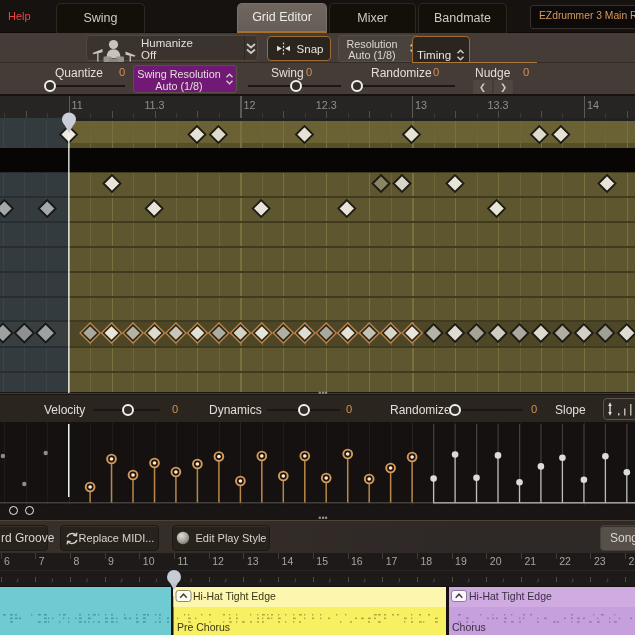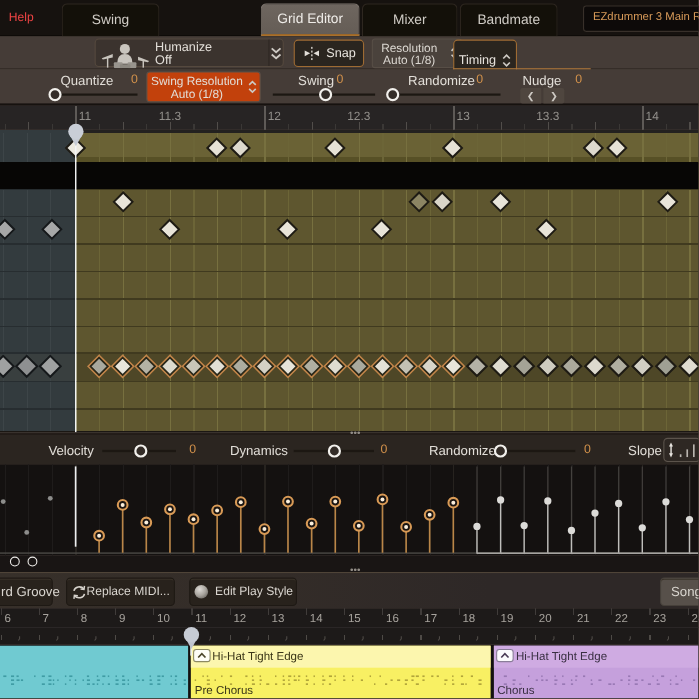--- a/index.html
+++ b/index.html
@@ -79,21 +79,21 @@
         </svg>
   </div>
 </div>
 <div class="abs" style="left:412px;top:61.5px;width:125px;height:1.3px;background:#AD783E;z-index:5"></div>
 
 <div class="abs" style="left:0;top:63px;width:635px;height:33px;background:#453C37;border-bottom:2px solid #16120F">
   <div class="lbl" style="left:55px;top:3px">Quantize</div>
 <div class="track" style="left:44px;top:22px;width:81px"></div>
 <div class="knob" style="left:43.5px;top:16.5px"></div>
 <div class="val" style="left:119px;top:3px">0</div>
-  <div class="abs" style="left:133px;top:2px;width:104px;height:28px;background:#c2410c;border:1px solid #5A5048;border-radius:3px">
+  <div class="abs" style="left:133px;top:2px;width:104px;height:28px;background:#701a75;border:1px solid #5A5048;border-radius:3px">
     <div style="position:absolute;left:0;right:12px;top:2px;text-align:center;font-size:10.8px;color:#E2DED8">Swing Resolution</div>
     <div style="position:absolute;left:0;right:12px;top:14px;text-align:center;font-size:10.8px;color:#E2DED8">Auto (1/8)</div>
     <div style="position:absolute;right:2px;top:6px"><svg width="9" height="14" viewBox="0 0 9 14">
             <path d="M1.5 5.2 L4.5 2.2 L7.5 5.2" stroke="#CDC9C3" stroke-width="1.5" fill="none"></path>
             <path d="M1.5 8.8 L4.5 11.8 L7.5 8.8" stroke="#CDC9C3" stroke-width="1.5" fill="none"></path>
           </svg></div>
   </div>
   <div class="lbl" style="left:271px;top:3px">Swing</div>
 <div class="track" style="left:248px;top:22px;width:93px"></div>
 <div class="knob" style="left:289.5px;top:16.5px"></div>
@@ -293,21 +293,21 @@
 <div class="knob" style="left:121.5px;top:8.5px"></div>
 <div class="val" style="left:172px;top:8px">0</div>
   <div class="lbl" style="left:209px;top:8px">Dynamics</div>
 <div class="track" style="left:267px;top:14px;width:73px"></div>
 <div class="knob" style="left:297.5px;top:8.5px"></div>
 <div class="val" style="left:346px;top:8px">0</div>
   <div class="lbl" style="left:390px;top:8px">Randomize</div>
 <div class="track" style="left:448px;top:14px;width:75px"></div>
 <div class="knob" style="left:448.5px;top:8.5px"></div>
 <div class="val" style="left:531px;top:8px">0</div>
-  <div class="lbl" style="left:571px;top:8px">Slope</div>
+  <div class="lbl" style="left:555px;top:8px">Slope</div>
   <div class="abs" style="left:603px;top:3px;width:34px;height:22px;background:#2E2823;border:1px solid #5C544C;border-radius:4px;display:flex;align-items:center;justify-content:center">
         <svg width="30" height="18" viewBox="0 0 30 18">
 <path d="M3.2 6 L6.8 6 L5 2.2 Z" fill="#E8E5E0"></path>
 <rect x="4.4" y="5" width="1.3" height="8" fill="#E8E5E0"></rect>
 <path d="M3.2 12 L6.8 12 L5 15.8 Z" fill="#E8E5E0"></path>
 <rect x="13" y="13" width="1.5" height="2.5" fill="#B9B5AF"></rect>
 <rect x="19" y="8.5" width="1.5" height="7" fill="#B9B5AF"></rect>
 <rect x="25" y="4" width="1.5" height="11.5" fill="#B9B5AF"></rect>
 </svg>
       </div>

